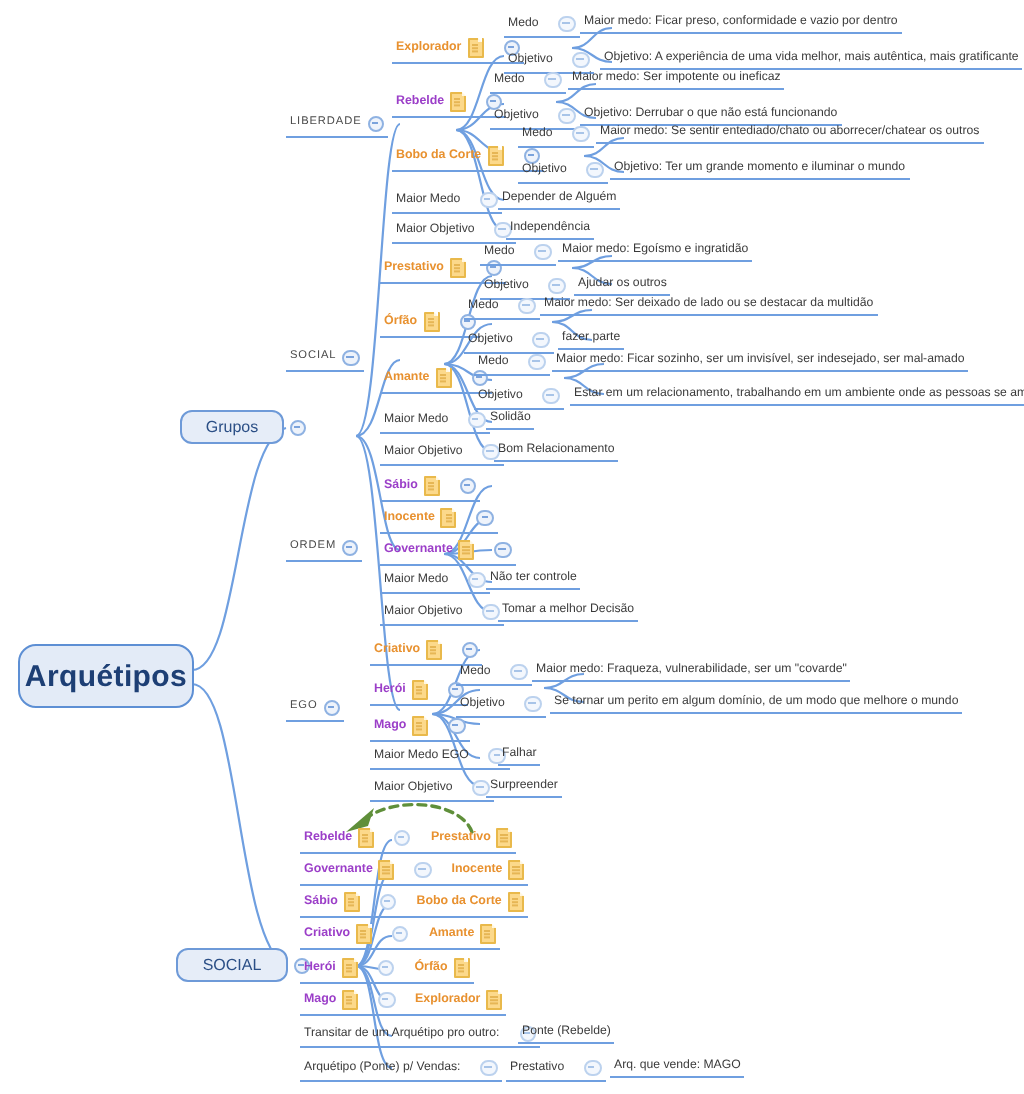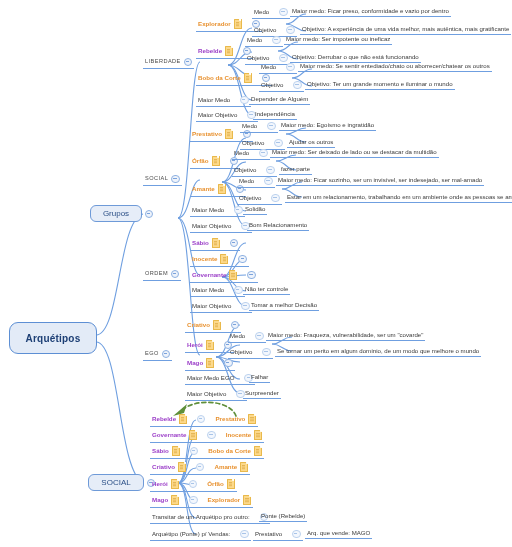--- a/index.html
+++ b/index.html
@@ -23,21 +23,21 @@
   }
 
   .root{
     position:absolute;
     display:flex;align-items:center;justify-content:center;
     background:#e3ebf7;
     border:1.7px solid #5d8fd4;
     border-radius:9px;
     color:#1d3f75;
     font-weight:bold;
-    font-size:10px;
+    font-size:15px;
     letter-spacing:.2px;
     box-sizing:border-box;
   }
   .pill{
     position:absolute;
     display:flex;align-items:center;justify-content:center;
     background:#e6edf8;
     border:1.4px solid #6e9ad8;
     border-radius:6px;
     color:#2b4f86;

